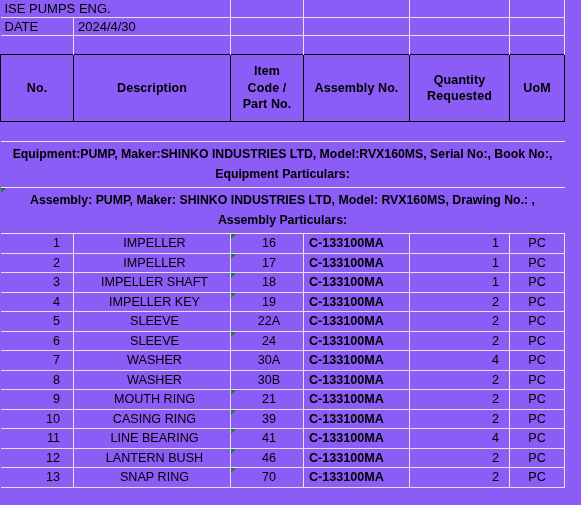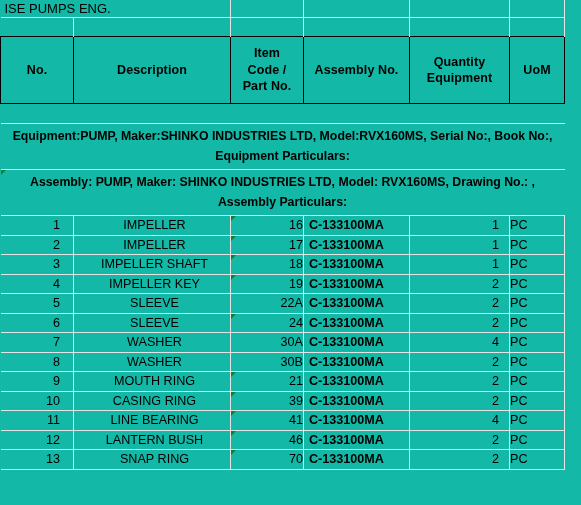--- a/index.html
+++ b/index.html
@@ -12,21 +12,21 @@
     width: 581px;
     height: 505px;
     overflow: hidden;
     position: relative;
   }
 
   .sheet {
     width: 581px;
     height: 505px;
     position: relative;
-    background: #14b8a6;
+    background: #8b5cf6;
   }
 
   table.grid {
     border-collapse: collapse;
     table-layout: fixed;
     width: 564px;
     font-size: 12.5px;
     color: #000000;
   }
 
@@ -97,24 +97,24 @@
     height: 18.5px;
     border-bottom: 1px solid #e4e4e4;
     border-right: 1px solid #e4e4e4;
     font-size: 12.6px;
     white-space: nowrap;
     overflow: hidden;
     position: relative;
   }
   .data-row td.cell-no   { text-align: right; padding-right: 13px; }
   .data-row td.cell-desc { text-align: center;  padding-left: 5px; }
-  .data-row td.cell-item { text-align: right;  padding-left: 4px; }
+  .data-row td.cell-item { text-align: center;  padding-left: 4px; }
   .data-row td.cell-draw { text-align: left;  padding-left: 5px; font-weight: bold; }
   .data-row td.cell-qty  { text-align: right; padding-right: 10px; }
-  .data-row td.cell-uom  { }
+  .data-row td.cell-uom  { text-align: center; }
 
   
   .errflag {
     position: absolute;
     left: 0;
     top: 0;
     width: 0;
     height: 0;
     border-style: solid;
     border-width: 5px 5px 0 0;
@@ -138,20 +138,28 @@
 
       <tr class="meta-row meta-title">
         <td colspan="2">ISE PUMPS ENG.</td>
         <td></td>
         <td></td>
         <td></td>
         <td></td>
       </tr>
 
 
+      <tr class="meta-row">
+        <td>DATE</td>
+        <td>2024/4/30</td>
+        <td></td>
+        <td></td>
+        <td></td>
+        <td></td>
+      </tr>
 
       <tr class="spacer-row">
         <td></td>
         <td></td>
         <td></td>
         <td></td>
         <td></td>
         <td></td>
       </tr>
 
@@ -159,21 +167,21 @@
         <th>No.</th>
         <th>Description</th>
         <th>
           <span>Item</span><br>
           <span>Code /</span><br>
           <span>Part No.</span>
         </th>
         <th>Assembly No.</th>
         <th>
           <span>Quantity</span><br>
-          <span>Equipment</span>
+          <span>Requested</span>
         </th>
         <th>UoM</th>
       </tr>
 
       <tr class="gap-row">
         <td colspan="6"></td>
       </tr>
 
       <tr class="section-row">
         <td colspan="6">Equipment:PUMP, Maker:SHINKO INDUSTRIES LTD, Model:RVX160MS, Serial No:, Book No:, Equipment Particulars:</td>

